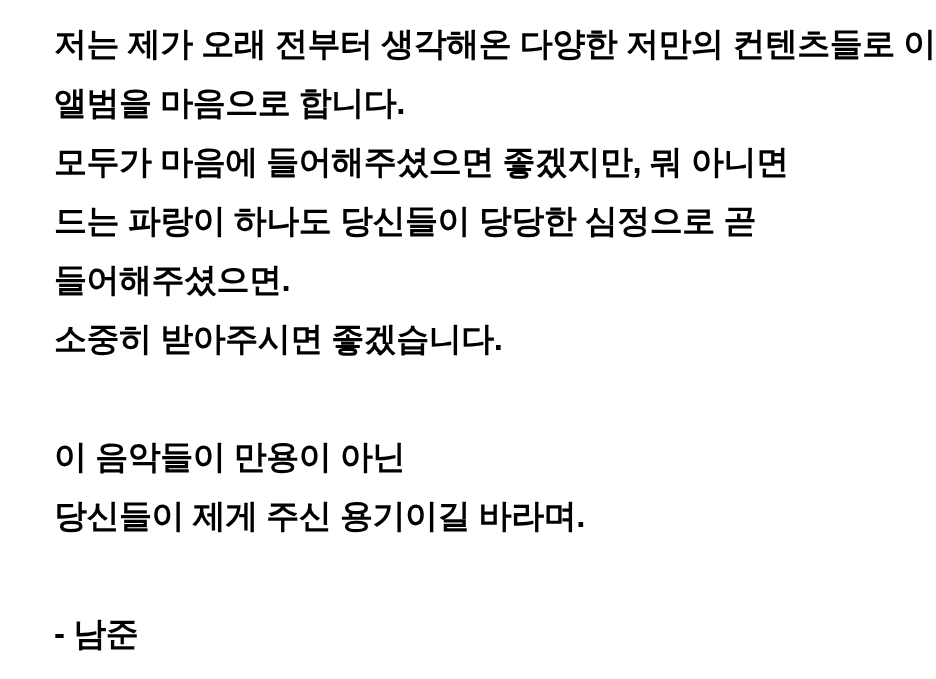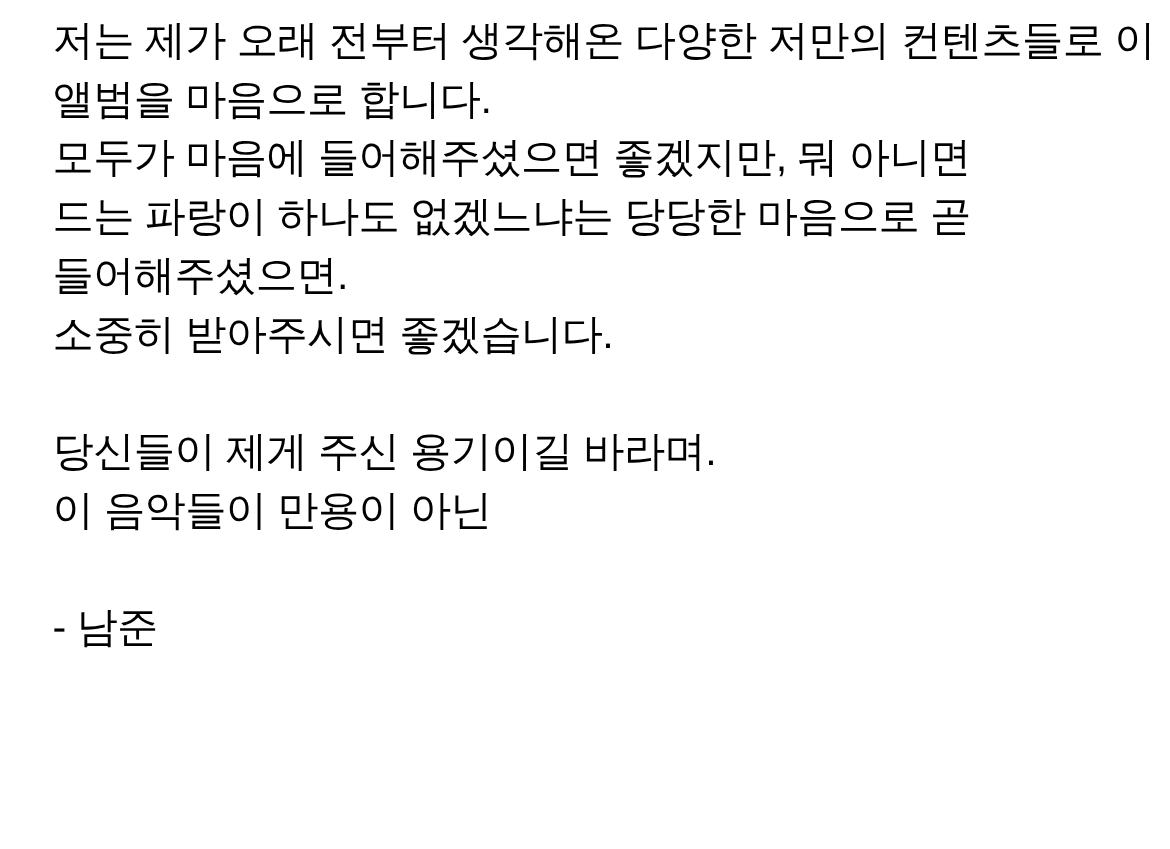--- a/index.html
+++ b/index.html
@@ -12,41 +12,41 @@
     width: 936px;
     height: 679px;
     background: #ffffff;
     overflow: hidden;
     font-family: "Liberation Sans", "DejaVu Sans", sans-serif;
   }
   .letter {
     padding: 8px 30px 0 42px;
   }
   .line {
-    margin: 0;
+    margin: 12px;
     padding: 0;
     min-height: 47px;
     line-height: 47px;
     font-size: 33px;
-    font-weight: 400;
+    font-weight: 700;
     color: #000000;
     letter-spacing: -0.5px;
     white-space: nowrap;
   }
 </style>
 </head>
 <body>
 
 <div class="page">
   <div class="letter">
     <p class="line">저는 제가 오래 전부터 생각해온 다양한 저만의 컨텐츠들로 이</p>
     <p class="line">앨범을 마음으로 합니다.</p>
     <p class="line">모두가 마음에 들어해주셨으면 좋겠지만, 뭐 아니면</p>
-    <p class="line">드는 파랑이 하나도 없겠느냐는 당당한 마음으로 곧</p>
+    <p class="line">드는 파랑이 하나도 당신들이 당당한 심정으로 곧</p>
     <p class="line">들어해주셨으면.</p>
     <p class="line">소중히 받아주시면 좋겠습니다.</p>
     <p class="line"></p>
+    <p class="line">이 음악들이 만용이 아닌</p>
     <p class="line">당신들이 제게 주신 용기이길 바라며.</p>
-    <p class="line">이 음악들이 만용이 아닌</p>
     <p class="line"></p>
     <p class="line">- 남준</p>
   </div>
 </div>
 
 </body></html>

